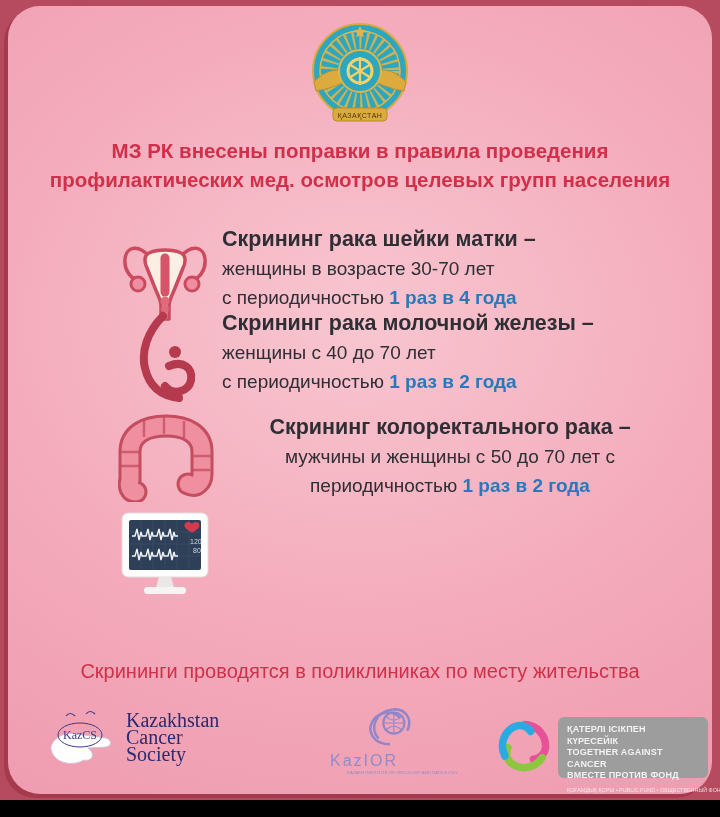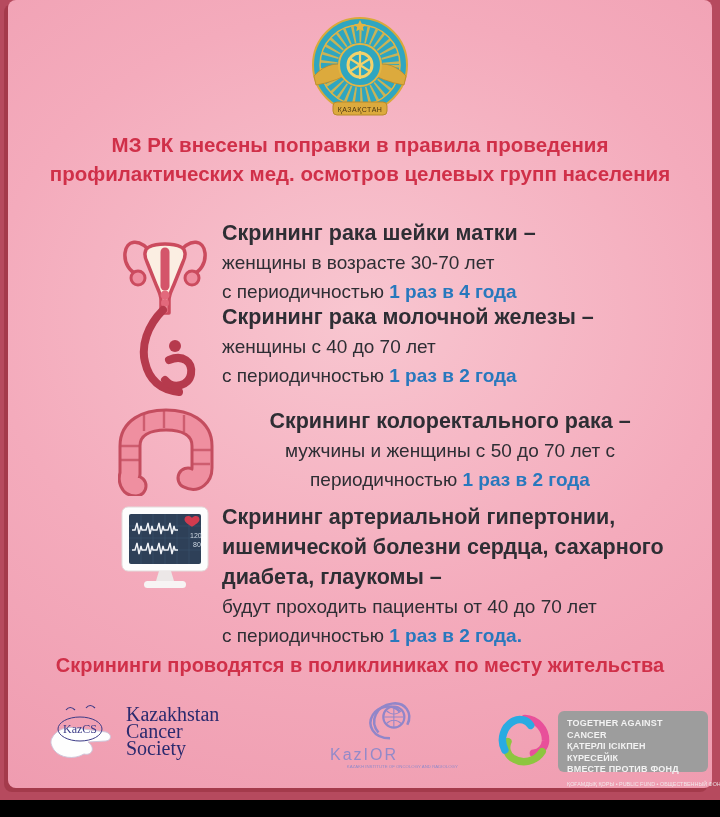--- a/index.html
+++ b/index.html
@@ -3,41 +3,41 @@
 <meta charset="utf-8">
 <style>
   * { margin:0; padding:0; box-sizing:border-box; }
   html,body { width:720px; height:817px; }
   body {
     position:relative; background:#000; overflow:hidden;
     font-family:"Liberation Sans", sans-serif;
   }
   .backdrop { position:absolute; left:0; top:0; width:720px; height:800px; background:#b64a5e; }
   .card {
-    position:absolute; left:8px; top:0; width:704px; height:788px;
-    border-radius:8px;
+    position:absolute; left:8px; top:6px; width:704px; height:788px;
+    border-radius:32px;
     background: radial-gradient(ellipse 95% 70% at 50% 40%, #f8c6d0 0%, #f4abbc 55%, #ef9cb0 100%);
     box-shadow:-4px 4px 0 rgba(150,45,60,.55);
   }
   .emblem { position:absolute; left:50%; top:14px; transform:translateX(-50%); width:108px; height:108px; }
   .title {
     position:absolute; top:130px; left:18px; right:18px;
     text-align:center; color:#d03049; font-weight:bold;
     font-size:20.5px; line-height:29px; white-space:pre-line;
   }
   .row { position:absolute; left:110px; width:560px; }
   .row-0 { top:196px;margin-top:22px; } .row-1 { top:302px; } .row-2 { top:406px;text-align:center; } .row-3 { top:502px; }
   .row .icon { position:absolute; left:0; top:2px; width:94px; text-align:center; }
   .row .scr-text { margin-left:104px; width:456px; color:#2e2e34; }
   .scr-heading { font-size:21.5px; font-weight:bold; line-height:30px; white-space:pre-line; }
   .scr-line { font-size:19px; line-height:29px; }
   .period { color:#2878bd; font-weight:bold; }
   .footer-note {
     position:absolute; top:654px; left:0; right:0; text-align:center;
-    color:#d03049; font-weight:bold; font-size:20px;
+    color:#d03049; font-weight:normal; font-size:20px;
   }
   
   .kazcs { position:absolute; left:36px; top:702px; width:190px; height:70px; }
   .kazcs svg { position:absolute; left:0; top:0; }
   .kazcs-name {
     position:absolute; left:82px; top:4px;
     font-family:"Liberation Serif", serif; color:#2b2a6e;
     font-size:20px; line-height:17px; white-space:pre-line;
   }
   .kazior { position:absolute; left:322px; top:694px; width:120px; text-align:left; color:#938ac9; }
@@ -141,27 +141,20 @@
           <path d="M13 26 h3 l2 -7 2 11 2 -8 1 4 h4 l2 -7 2 11 2 -8 1 4 h4 l2 -7 2 11 2 -8 1 4 h4 l2 -7 2 11 2 -8 1 4 h3"></path>
           <path d="M13 46 h3 l2 -7 2 11 2 -8 1 4 h4 l2 -7 2 11 2 -8 1 4 h4 l2 -7 2 11 2 -8 1 4 h4 l2 -7 2 11 2 -8 1 4 h3"></path>
         </g>
         <path d="M73 14 c2.4 -3 7.5 -2.6 7.5 1.4 c0 3 -4.3 5.2 -7.5 7.3 c-3.2 -2.1 -7.5 -4.3 -7.5 -7.3 c0 -4 5.1 -4.4 7.5 -1.4 z" fill="#d23b4e"></path>
         <text x="71" y="34" font-size="7" fill="#cfd8e3">120</text>
         <text x="74" y="43" font-size="7" fill="#cfd8e3">80</text>
         <path d="M40 67 h12 l3 10 h-18 z" fill="#ece7e7"></path>
         <rect x="25" y="77" width="42" height="7" rx="3.5" fill="#f7f4f4"></rect>
       </svg>
     </div>
-    <div class="scr-text">
-      <div class="scr-heading">Скрининг артериальной гипертонии,
-ишемической болезни сердца, сахарного
-диабета, глаукомы  –</div>
-      <div class="scr-line">будут проходить пациенты от 40 до 70 лет</div>
-      <div class="scr-line"><span>с периодичностью </span><span class="period">1 раз в 2 года.</span></div>
-    </div>
   </div>
 
   <div class="footer-note">Скрининги проводятся в поликлиниках по месту жительства</div>
 
   <div class="kazcs">
     <svg width="80" height="64" viewBox="0 0 80 64">
       <path d="M22 8 q4 -5 9 0 M42 6 q4 -5 9 0" stroke="#3b3a86" stroke-width="1.2" fill="none"></path>
       <path d="M8 36 C12 28 22 24 32 26 L62 30 C68 32 68 38 62 39 L44 40 C52 46 48 54 40 52 C30 58 16 56 10 48 C7 43 6 40 8 36 Z" fill="#fefefe" stroke="#cfc6da" stroke-width="1"></path>
       <ellipse cx="36" cy="27" rx="22" ry="12" fill="none" stroke="#3b3a86" stroke-width="1"></ellipse>
       <text x="36" y="31" font-size="12" font-family="Liberation Serif, serif" fill="#3b3a86" text-anchor="middle">KazCS</text>
@@ -186,20 +179,20 @@
 
   <div class="together">
     <svg width="60" height="60" viewBox="0 0 64 64">
       <g stroke-width="8" fill="none" stroke-linecap="round">
         <path d="M33 9 A23 23 0 0 1 55 33 A14 14 0 0 1 42 46" stroke="#e8509a"></path>
         <path d="M33 9 A23 23 0 0 1 55 33 A14 14 0 0 1 42 46" stroke="#8dc63f" transform="rotate(120 32 32)"></path>
         <path d="M33 9 A23 23 0 0 1 55 33 A14 14 0 0 1 42 46" stroke="#29abe2" transform="rotate(240 32 32)"></path>
       </g>
     </svg>
     <div class="together-box">
+      <div>ҚАТЕРЛІ ІСІКПЕН КҮРЕСЕЙІК</div>
       <div>TOGETHER AGAINST CANCER</div>
-      <div>ҚАТЕРЛІ ІСІКПЕН КҮРЕСЕЙІК</div>
       <div>ВМЕСТЕ ПРОТИВ ФОНД</div>
       <div class="tiny">ҚОҒАМДЫҚ ҚОРЫ • PUBLIC FUND • ОБЩЕСТВЕННЫЙ ФОНД</div>
     </div>
   </div>
 
 </div>
 
 </body></html>

